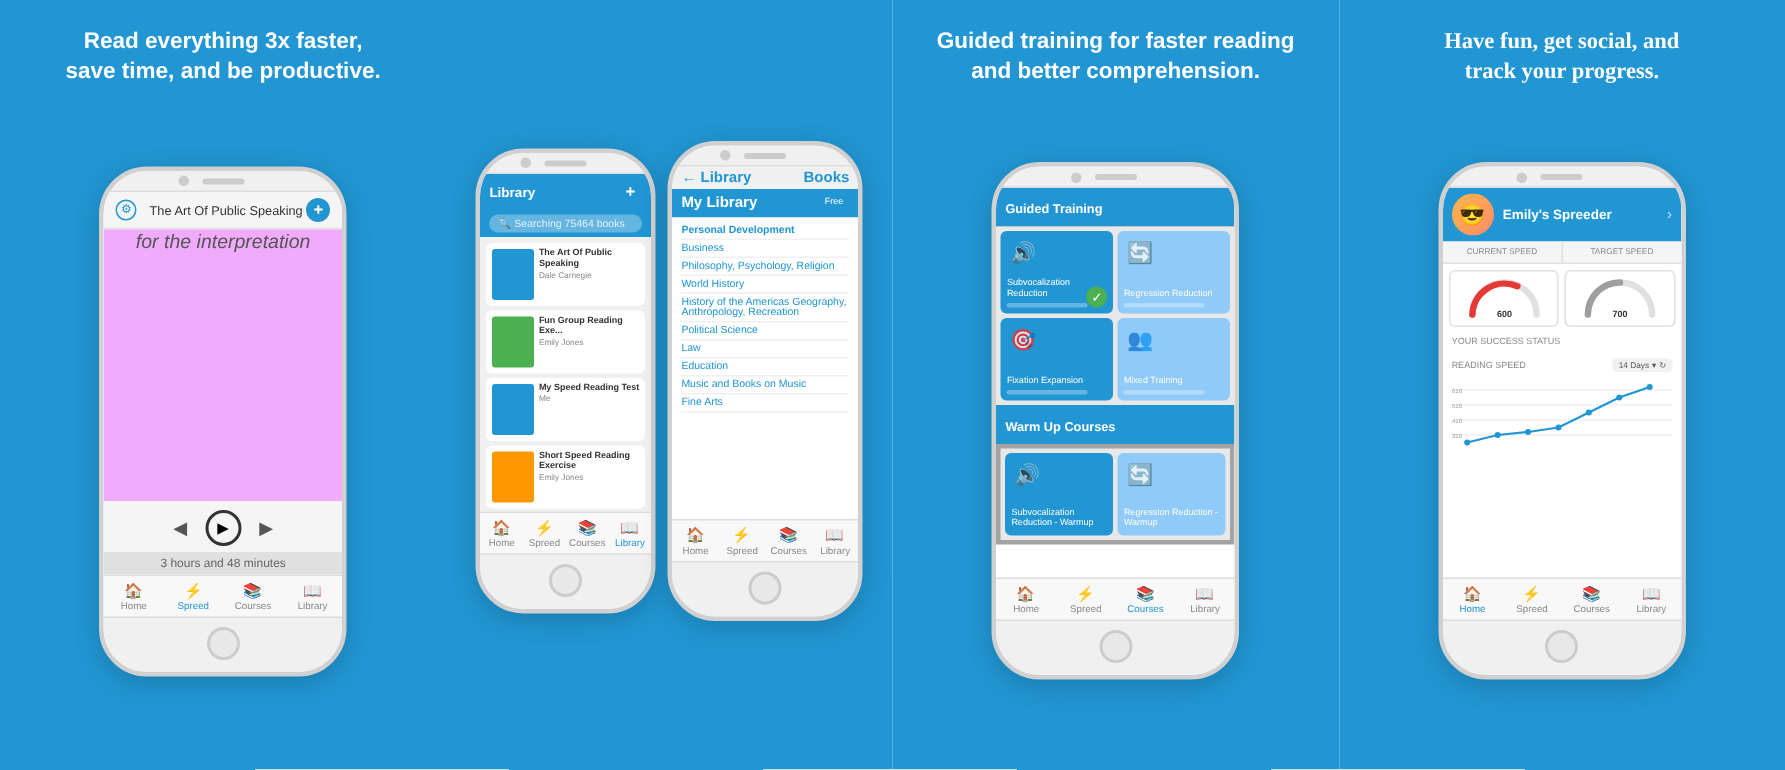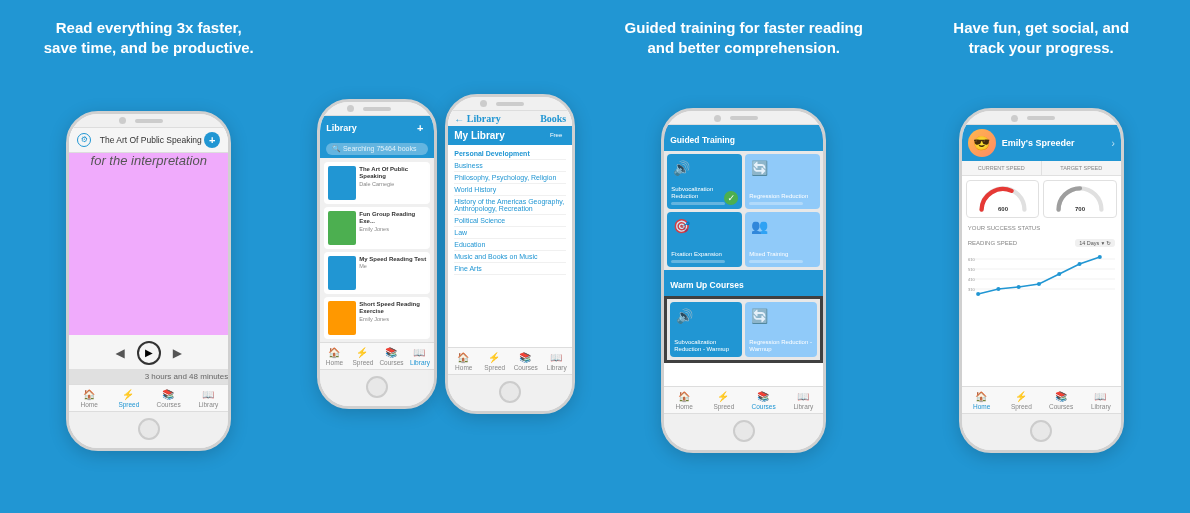--- a/index.html
+++ b/index.html
@@ -205,21 +205,21 @@
     .p1-prev-btn, .p1-next-btn {
       font-size: 12px;
       color: #555;
     }
 
     .p1-time {
       font-size: 8px;
       color: #666;
       padding-bottom: 4px;
       width: 100%;
-      text-align: right;
+      text-align: center;
       background: #e0e0e0;
       padding: 3px 0;
     }
 
     
     .bottom-nav {
       background: #f8f8f8;
       border-top: 1px solid #ddd;
       display: flex;
       flex-shrink: 0;
@@ -339,21 +339,20 @@
       display: flex;
       align-items: center;
       justify-content: space-between;
       flex-shrink: 0;
     }
 
     .p2-browse-title {
       font-size: 10px;
       font-weight: 600;
       color: #2196d3;
-      font-family: Liberation Serif, serif;
     }
 
     .p2-filter-btn {
       background: #2196d3;
       color: #fff;
       font-size: 6px;
       padding: 1px 4px;
       border-radius: 3px;
     }
 
@@ -443,21 +442,21 @@
 
     .p3-progress-bar {
       height: 3px;
       background: rgba(255,255,255,0.3);
       border-radius: 2px;
       margin-top: 2px;
       width: 80%;
     }
 
     .p3-warm-section {
-      background: #404040;
+      background: #a3a3a3;
       padding: 3px;
     }
 
     
     .p4-phone { width: 165px; height: 345px; }
 
     .p4-profile-header {
       background: #2196d3;
       display: flex;
       align-items: center;
@@ -883,21 +882,21 @@
         </div>
       </div>
       <div class="phone-bottom-bar">
         <div class="phone-home-btn"></div>
       </div>
     </div>
   </div>
 </div>
 
 <div class="panel panel-blue">
-  <p class="panel-tagline" style="white-space:pre-line;">Have fun, get social, and
+  <p class="panel-tagline" style="white-space:pre-line;font-family:Liberation Serif, serif;">Have fun, get social, and
 track your progress.</p>
   <div class="phone-wrapper">
     <div class="phone p4-phone">
       <div class="phone-top-bar">
         <div class="phone-camera"></div>
         <div class="phone-speaker"></div>
       </div>
       <div class="phone-screen">
 
         <div class="p4-profile-header">

